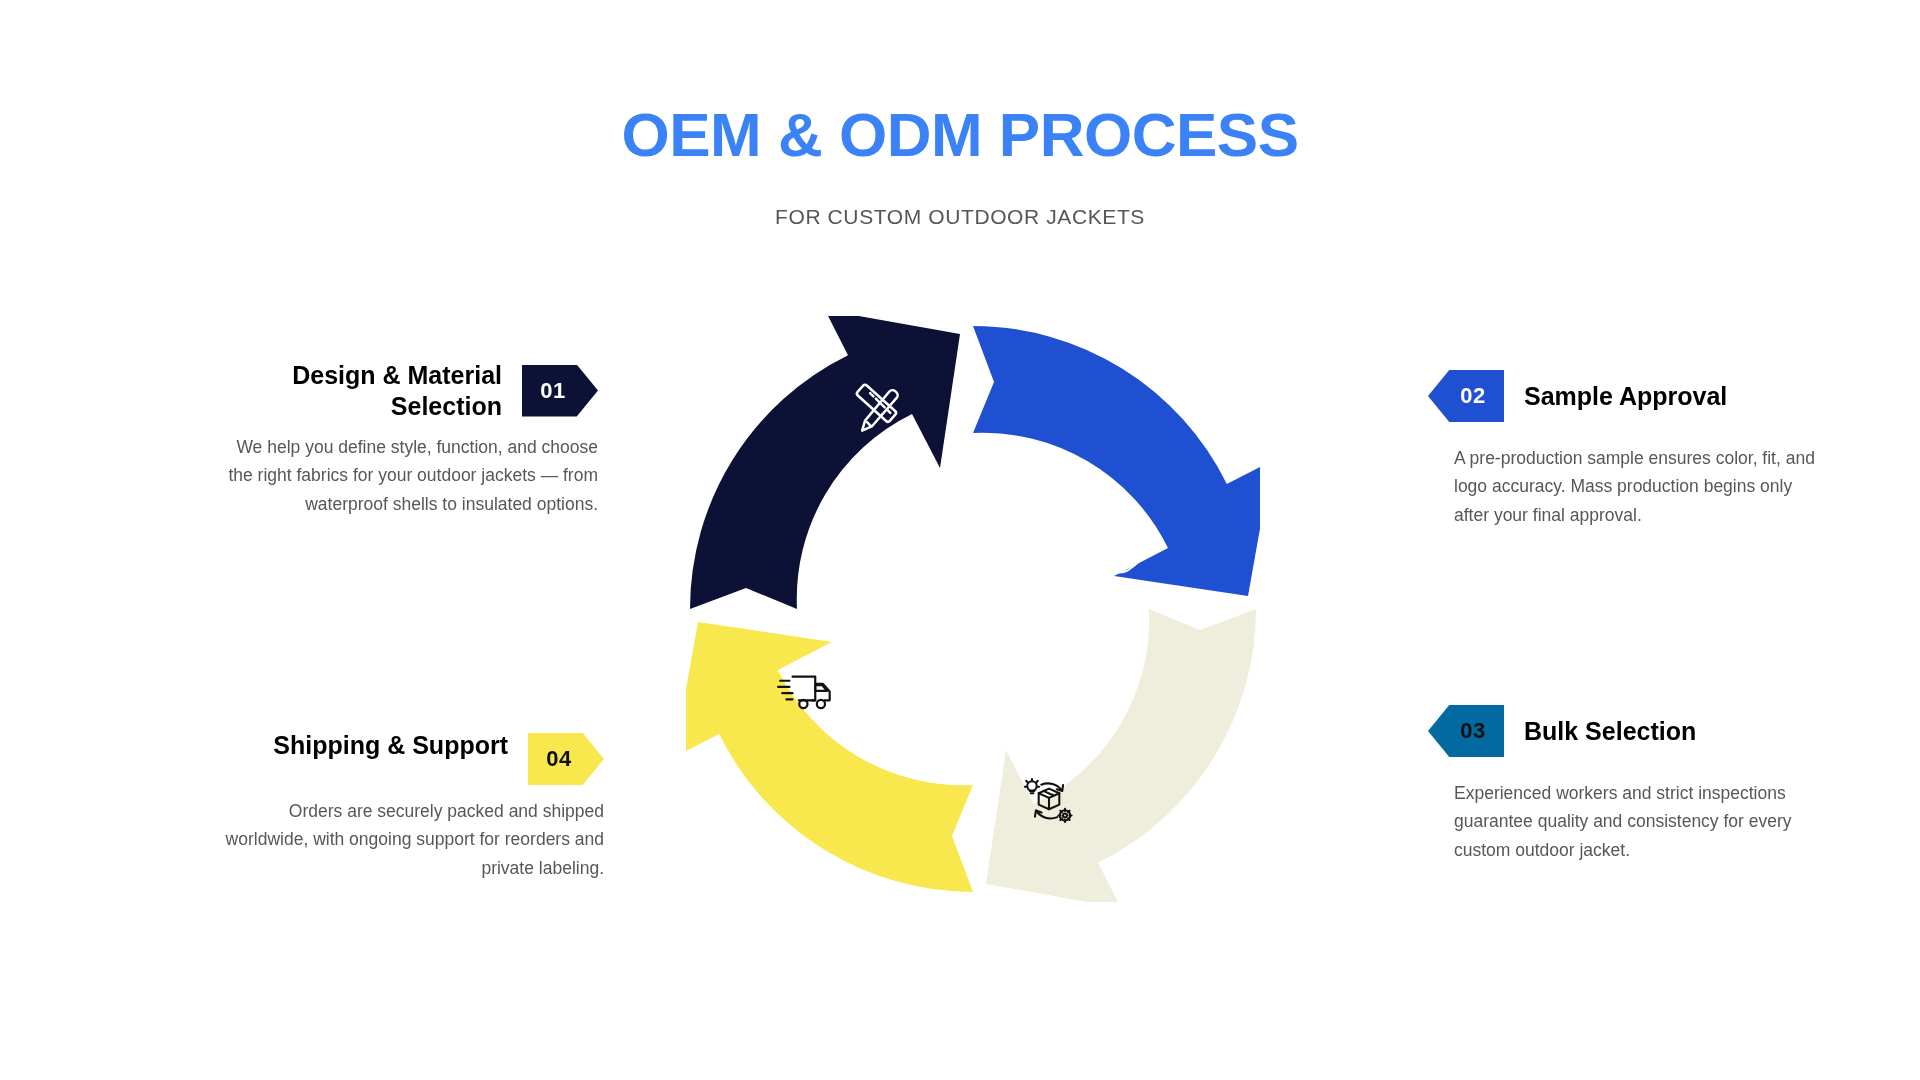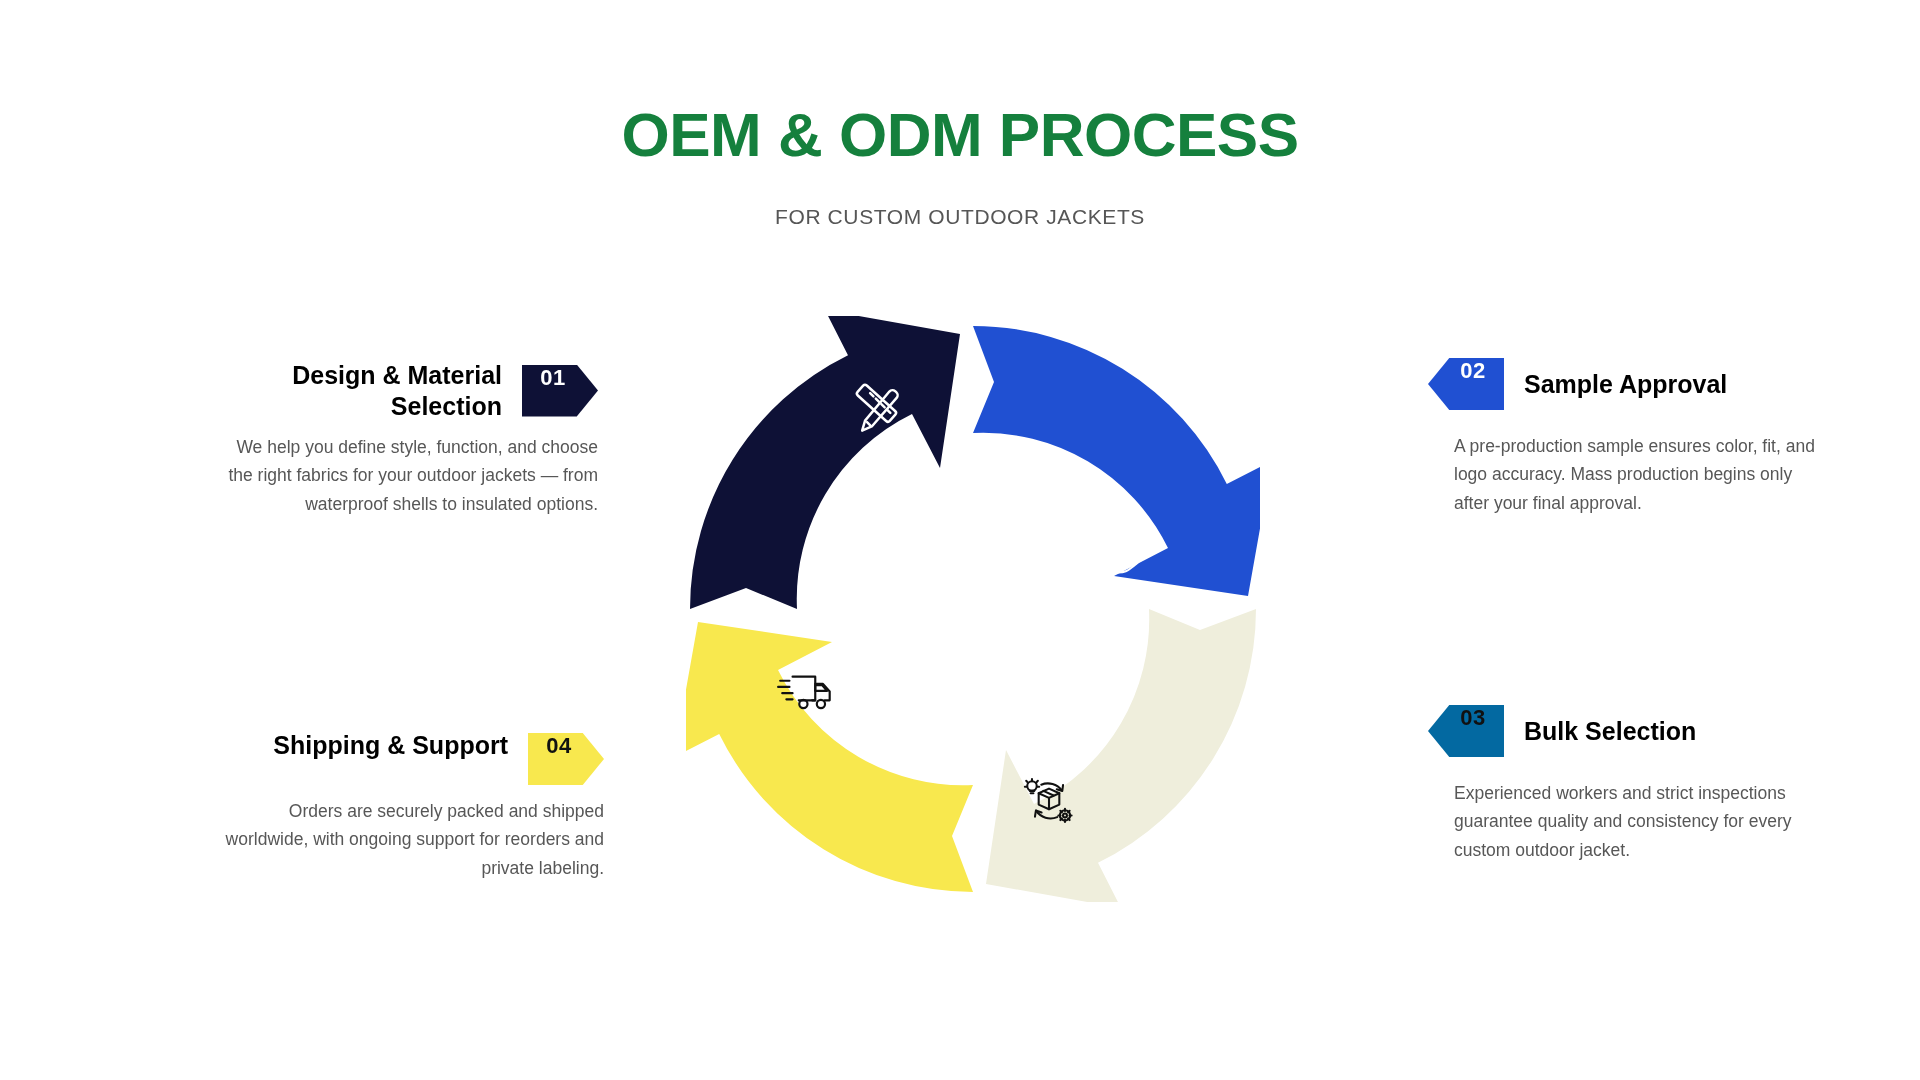--- a/index.html
+++ b/index.html
@@ -22,21 +22,21 @@
     left: 0;
     width: 1920px;
     text-align: center;
     padding-top: 102px;
     box-sizing: border-box;
   }
   .page-title {
     font-size: 62px;
     font-weight: 700;
     letter-spacing: -0.5px;
-    color: #15803d;
+    color: #3b82f6;
     line-height: 1.05;
     margin: 0;
   }
   .page-subtitle {
     margin: 0;
     padding-top: 38px;
     font-size: 21px;
     font-weight: 400;
     letter-spacing: 0.6px;
     color: #565656;
@@ -107,41 +107,41 @@
     margin: 0;
     padding-top: 12px;
   }
 
   
   .badge {
     flex: 0 0 auto;
     width: 76px;
     height: 52px;
     display: flex;
-    align-items: flex-start;
+    align-items: center;
     justify-content: center;
     font-size: 22px;
     font-weight: 700;
     letter-spacing: 0.5px;
     box-sizing: border-box;
   }
   .badge-right {
     
     clip-path: polygon(0 0, 72% 0, 100% 50%, 72% 100%, 0 100%);
     padding-right: 14px;
   }
   .badge-left {
     
     clip-path: polygon(28% 0, 100% 0, 100% 100%, 28% 100%, 0 50%);
     padding-left: 14px;
   }
 
   
   .step-01 { left: 208px;  top: 360px; }
-  .step-02 { left: 1428px; top: 358px; }
+  .step-02 { left: 1428px; top: 370px; }
   .step-03 { left: 1428px; top: 705px; }
   .step-04 { left: 214px;  top: 705px; }
 
   .step-02 .step-desc,
   .step-03 .step-desc { padding-top: 22px; margin-left: 26px; }
 </style>
 </head>
 <body>
 
 <div class="header">

